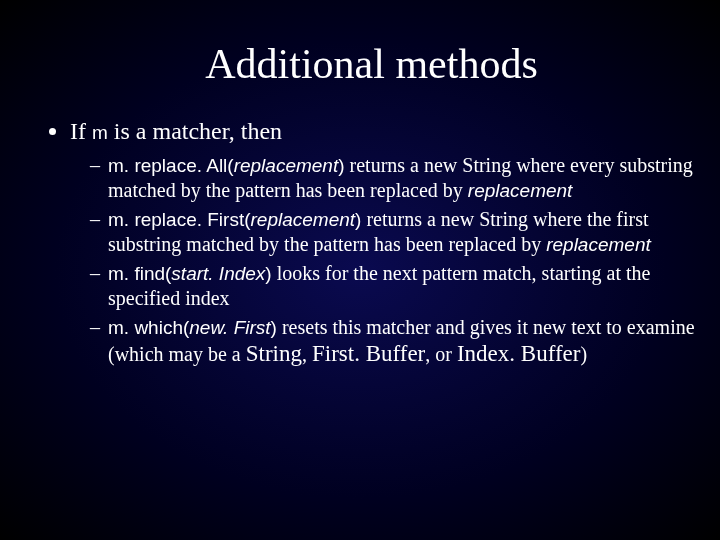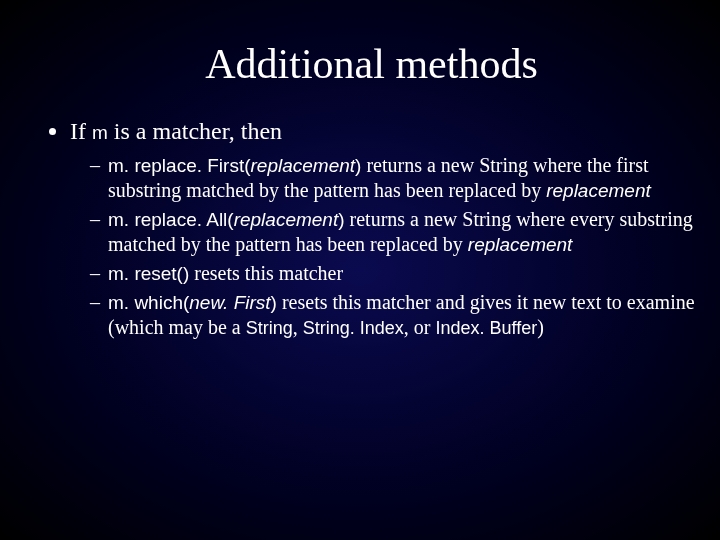--- a/index.html
+++ b/index.html
@@ -57,43 +57,43 @@
   .code {
     font-family: Verdana, Geneva, sans-serif;
     font-size: 19px;
   }
   .param {
     font-family: Verdana, Geneva, sans-serif;
     font-style: italic;
     font-size: 19px;
   }
   .codeinline {
-    font-family: Liberation Sans, sans-serif;
-    font-size: 18px;
+    font-family: Liberation Serif, serif;
+    font-size: 23px;
   }
 </style>
 </head>
 <body>
 
 <div class="slide">
   <h1 class="title">Additional methods</h1>
 
   <ul class="top">
     <li>
       <span>If </span><span class="code">m</span><span> is a matcher, then</span>
 
       <ul class="sub">
         <li>
+          <span class="code">m. replace. All(</span><span class="param">replacement</span><span class="code">)</span><span> returns a new String where every substring matched by the pattern has been replaced by </span><span class="param">replacement</span>
+        </li>
+        <li>
           <span class="code">m. replace. First(</span><span class="param">replacement</span><span class="code">)</span><span> returns a new String where the first substring matched by the pattern has been replaced by </span><span class="param">replacement</span>
         </li>
         <li>
-          <span class="code">m. replace. All(</span><span class="param">replacement</span><span class="code">)</span><span> returns a new String where every substring matched by the pattern has been replaced by </span><span class="param">replacement</span>
+          <span class="code">m. find(</span><span class="param">start. Index</span><span class="code">)</span><span> looks for the next pattern match, starting at the specified index</span>
         </li>
         <li>
-          <span class="code">m. reset()</span><span> resets this matcher</span>
-        </li>
-        <li>
-          <span class="code">m. which(</span><span class="param">new. First</span><span class="code">)</span><span> resets this matcher and gives it new text to examine (which may be a </span><span class="codeinline">String</span><span>, </span><span class="codeinline">String. Index</span><span>, or </span><span class="codeinline">Index. Buffer</span><span>)</span>
+          <span class="code">m. which(</span><span class="param">new. First</span><span class="code">)</span><span> resets this matcher and gives it new text to examine (which may be a </span><span class="codeinline">String</span><span>, </span><span class="codeinline">First. Buffer</span><span>, or </span><span class="codeinline">Index. Buffer</span><span>)</span>
         </li>
       </ul>
     </li>
   </ul>
 </div>
 
 </body></html>

